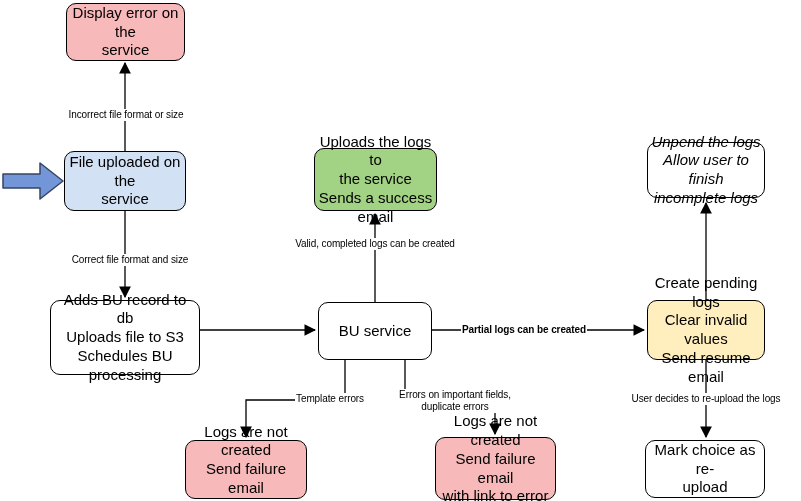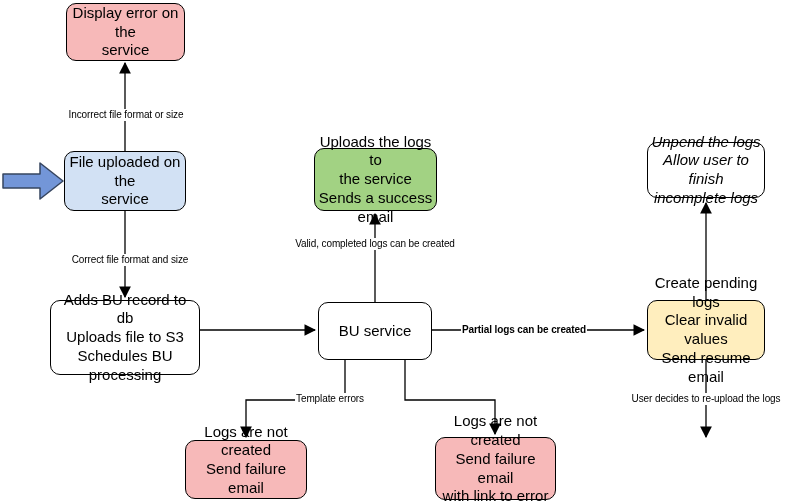--- a/index.html
+++ b/index.html
@@ -110,20 +110,24 @@
 Clear invalid values
 Send resume email</span>
   </div>
 
   <div class="node fill-white" style="left:647px; top:142px; width:118px; height:56px;font-style:italic;">
     <span class="node-text">Unpend the logs
 Allow user to finish
 incomplete logs</span>
   </div>
 
+  <div class="node fill-white" style="left:645px; top:440px; width:120px; height:58px;">
+    <span class="node-text">Mark choice as re-
+upload</span>
+  </div>
 
   <div class="node fill-pink" style="left:185px; top:440px; width:122px; height:59px;">
     <span class="node-text">Logs are not created
 Send failure email
 with errors</span>
   </div>
 
   <div class="node fill-pink" style="left:435px; top:437px; width:121px; height:63px;">
     <span class="node-text">Logs are not created
 Send failure email
@@ -134,17 +138,19 @@
   <div class="edge-label" style="left:126px; top:115px;">Incorrect file format or size</div>
 
   <div class="edge-label" style="left:130px; top:260px;">Correct file format and size</div>
 
   <div class="edge-label" style="left:375px; top:244px;">Valid, completed logs can be created</div>
 
   <div class="edge-label" style="left:524px; top:330px;font-weight:bold;">Partial logs can be created</div>
 
   <div class="edge-label" style="left:330px; top:399px;">Template errors</div>
 
+  <div class="edge-label" style="left:455px; top:401px;">Errors on important fields,
+duplicate errors</div>
 
 
   <div class="edge-label" style="left:706px; top:399px;">User decides to re-upload the logs</div>
 
 </div>
 
 </body></html>

